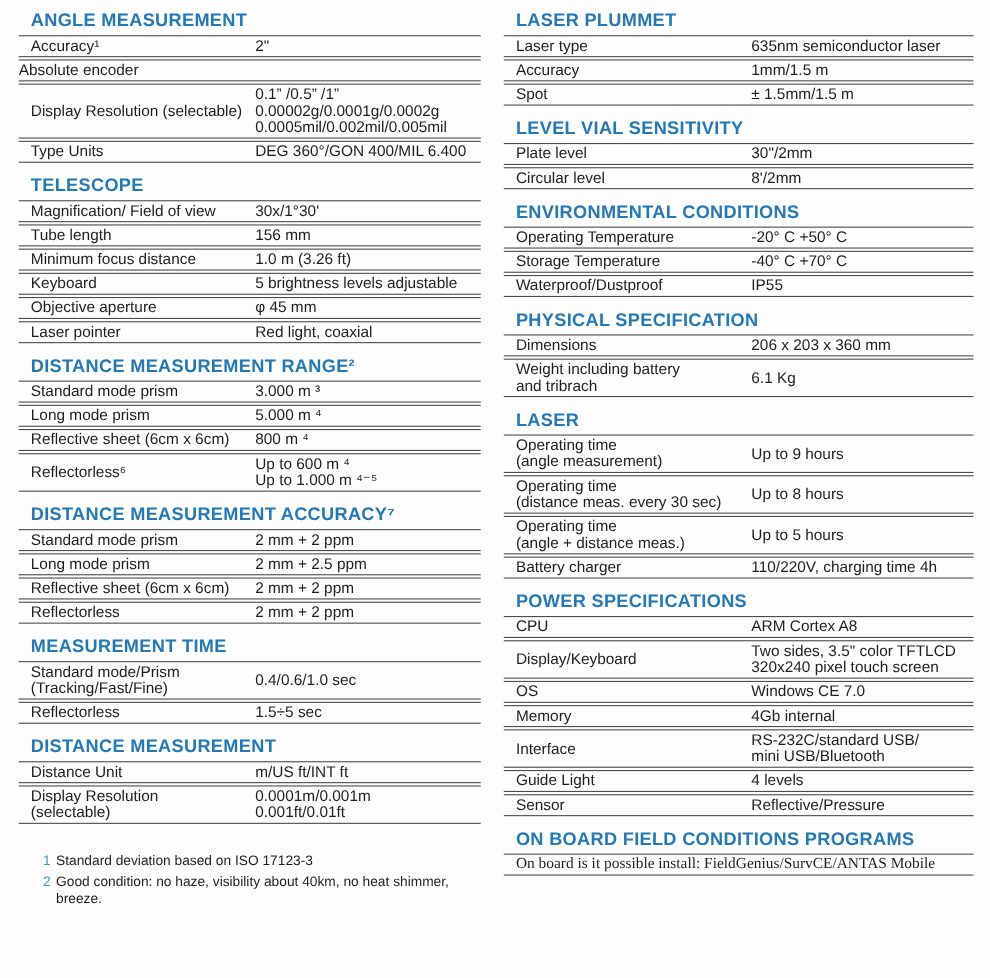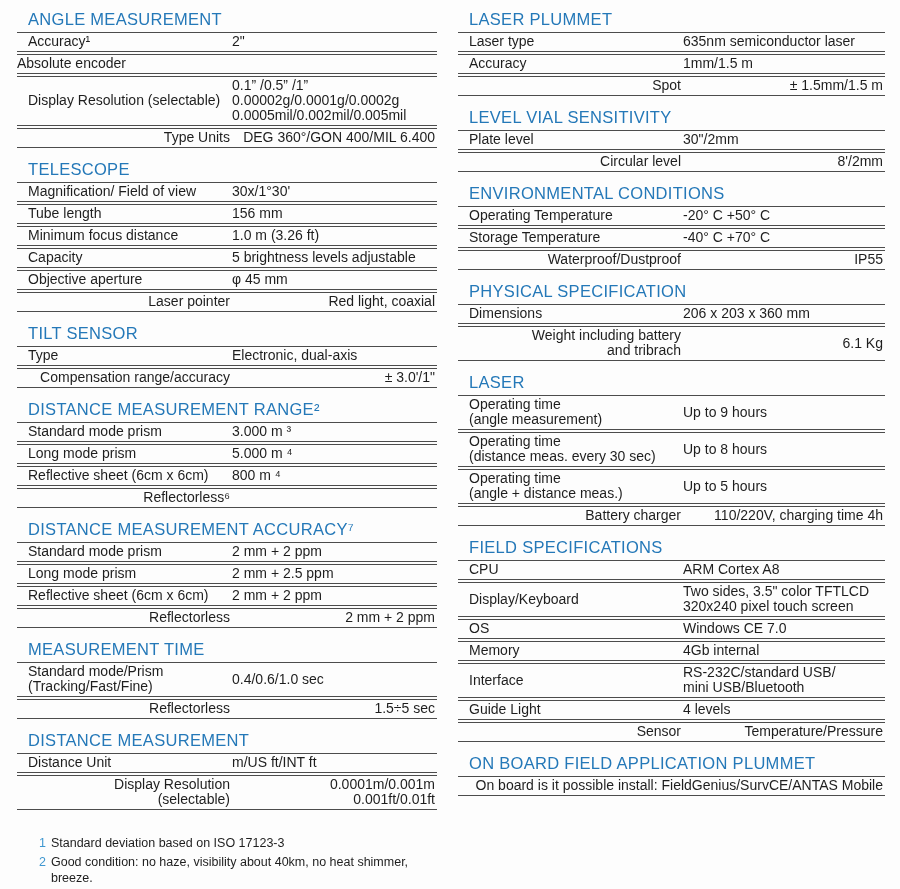--- a/index.html
+++ b/index.html
@@ -13,43 +13,43 @@
   .page { display: flex; padding: 10px 15px 0 17px; gap: 21px; }
   .col { display: flex; flex-direction: column; }
   .col-left  { width: 420px; flex: none; }
   .col-right { width: 427px; flex: none; }
 
   .spec-section { margin-bottom: 12px; }
   .section-title {
     color: #2478b8;
     font-size: 16.5px;
     line-height: 19px;
-    font-weight: 400;
+    font-weight: 700;
     letter-spacing: 0.3px;
     margin: 0 0 3px 11px;
   }
   .spec-row {
     display: flex;
     align-items: center;
     border-top: 1px solid #4c4c4c;
     border-bottom: 1px solid #4c4c4c;
     margin-bottom: 2px;
   }
-  .spec-row:last-child { margin-bottom: 0; text-align: right; }
+  .spec-row:last-child { margin-bottom: 0; }
   .cell {
     font-size: 14px;
     line-height: 15px;
     padding: 1px 2px 2px 11px;
     white-space: pre-line;
     color: #1e1e1e;
   }
   .cell.label { width: 215px; flex: none; }
   .col-right .cell.label { width: 225px; }
   .cell.value { flex: 1; padding-left: 0; }
-  .cell.full-cell { flex: 1; }
+  .cell.full-cell { flex: 1; font-family: Liberation Serif, serif; }
 
   .footnotes { margin: 14px 0 0 22px; }
   .footnote { font-size: 12.5px; line-height: 15.5px; margin-bottom: 3.5px; display: flex; }
   .footnote .num { color: #3f97d0; margin-right: 5px; flex: none; }
 </style>
 </head>
 <body>
 
 <div class="page">
   <div class="col col-left" id="col-left">
@@ -82,59 +82,50 @@
         </div>
         <div class="spec-row">
           <div class="cell label">Tube length</div>
           <div class="cell value">156 mm</div>
         </div>
         <div class="spec-row">
           <div class="cell label">Minimum focus distance</div>
           <div class="cell value">1.0 m (3.26 ft)</div>
         </div>
         <div class="spec-row">
-          <div class="cell label">Capacity</div>
+          <div class="cell label">Keyboard</div>
           <div class="cell value">5 brightness levels adjustable</div>
         </div>
         <div class="spec-row">
           <div class="cell label">Objective aperture</div>
           <div class="cell value">φ 45 mm</div>
         </div>
         <div class="spec-row">
           <div class="cell label">Laser pointer</div>
           <div class="cell value">Red light, coaxial</div>
         </div>
       </section>
       <section class="spec-section">
-        <h2 class="section-title">TILT SENSOR</h2>
-        <div class="spec-row">
-          <div class="cell label">Type</div>
-          <div class="cell value">Electronic, dual-axis</div>
-        </div>
-        <div class="spec-row">
-          <div class="cell label">Compensation range/accuracy</div>
-          <div class="cell value">± 3.0'/1"</div>
-        </div>
-      </section>
-      <section class="spec-section">
         <h2 class="section-title">DISTANCE MEASUREMENT RANGE²</h2>
         <div class="spec-row">
           <div class="cell label">Standard mode prism</div>
           <div class="cell value">3.000 m ³</div>
         </div>
         <div class="spec-row">
           <div class="cell label">Long mode prism</div>
           <div class="cell value">5.000 m ⁴</div>
         </div>
         <div class="spec-row">
           <div class="cell label">Reflective sheet (6cm x 6cm)</div>
           <div class="cell value">800 m ⁴</div>
         </div>
         <div class="spec-row">
           <div class="cell label">Reflectorless⁶</div>
+          <div class="cell value">Up to 600 m ⁴
+Up to 1.000 m ⁴⁻⁵</div>
         </div>
       </section>
       <section class="spec-section">
         <h2 class="section-title">DISTANCE MEASUREMENT ACCURACY⁷</h2>
         <div class="spec-row">
           <div class="cell label">Standard mode prism</div>
           <div class="cell value">2 mm + 2 ppm</div>
         </div>
         <div class="spec-row">
           <div class="cell label">Long mode prism</div>
@@ -255,21 +246,21 @@
           <div class="cell label">Operating time
 (angle + distance meas.)</div>
           <div class="cell value">Up to 5 hours</div>
         </div>
         <div class="spec-row">
           <div class="cell label">Battery charger</div>
           <div class="cell value">110/220V, charging time 4h</div>
         </div>
       </section>
       <section class="spec-section">
-        <h2 class="section-title">FIELD SPECIFICATIONS</h2>
+        <h2 class="section-title">POWER SPECIFICATIONS</h2>
         <div class="spec-row">
           <div class="cell label">CPU</div>
           <div class="cell value">ARM Cortex A8</div>
         </div>
         <div class="spec-row">
           <div class="cell label">Display/Keyboard</div>
           <div class="cell value">Two sides, 3.5" color TFTLCD
 320x240 pixel touch screen</div>
         </div>
         <div class="spec-row">
@@ -284,23 +275,23 @@
           <div class="cell label">Interface</div>
           <div class="cell value">RS-232C/standard USB/
 mini USB/Bluetooth</div>
         </div>
         <div class="spec-row">
           <div class="cell label">Guide Light</div>
           <div class="cell value">4 levels</div>
         </div>
         <div class="spec-row">
           <div class="cell label">Sensor</div>
-          <div class="cell value">Temperature/Pressure</div>
-        </div>
-      </section>
-      <section class="spec-section">
-        <h2 class="section-title">ON BOARD FIELD APPLICATION PLUMMET</h2>
+          <div class="cell value">Reflective/Pressure</div>
+        </div>
+      </section>
+      <section class="spec-section">
+        <h2 class="section-title">ON BOARD FIELD CONDITIONS PROGRAMS</h2>
         <div class="spec-row">
           <div class="cell full-cell">On board is it possible install: FieldGenius/SurvCE/ANTAS Mobile</div>
         </div>
       </section>
     </div>
 </div>
 
 </body></html>

